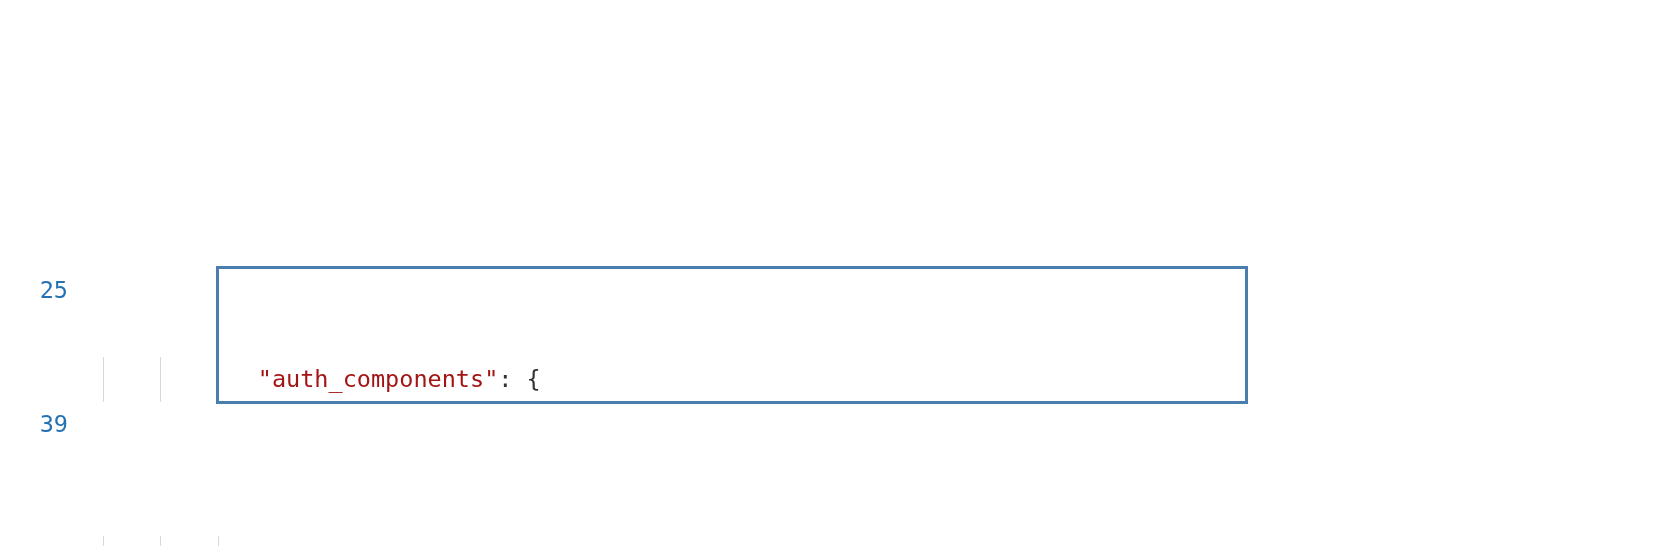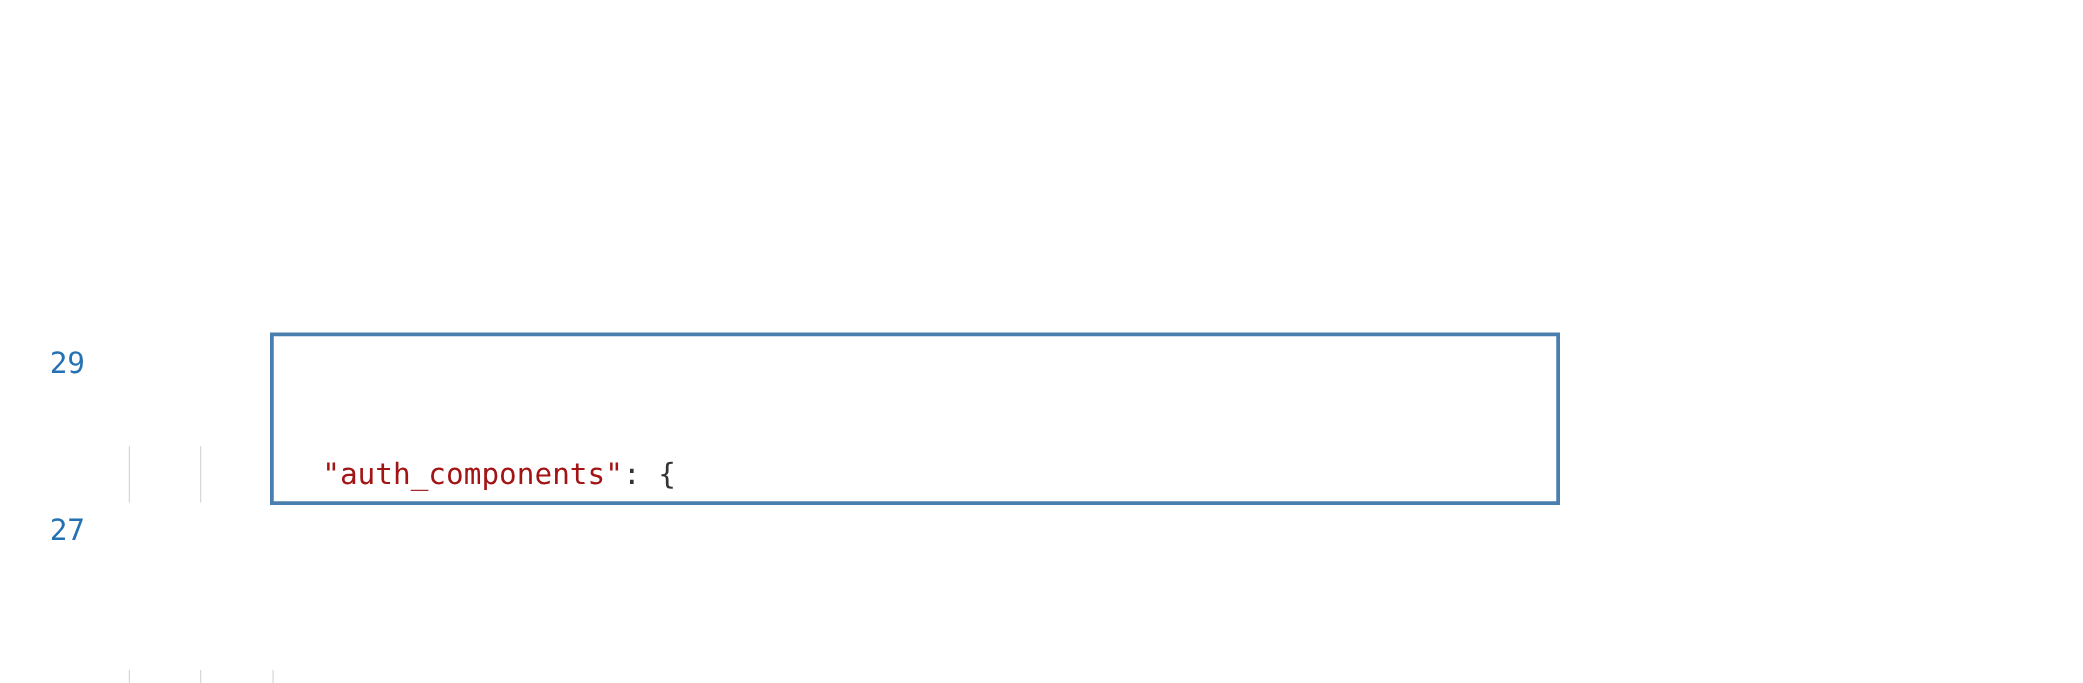--- a/index.html
+++ b/index.html
@@ -56,22 +56,22 @@
     }
     .t { position: relative; z-index: 1; }
   </style>
 </head>
 <body>
 
 
 
 <div class="editor">
   <div class="gutter">
-    <div class="line">29</div>
-    <div class="line">27</div>
+    <div class="line">25</div>
+    <div class="line">39</div>
     <div class="line">24</div>
     
     
     
     
     
     
     
     
     

